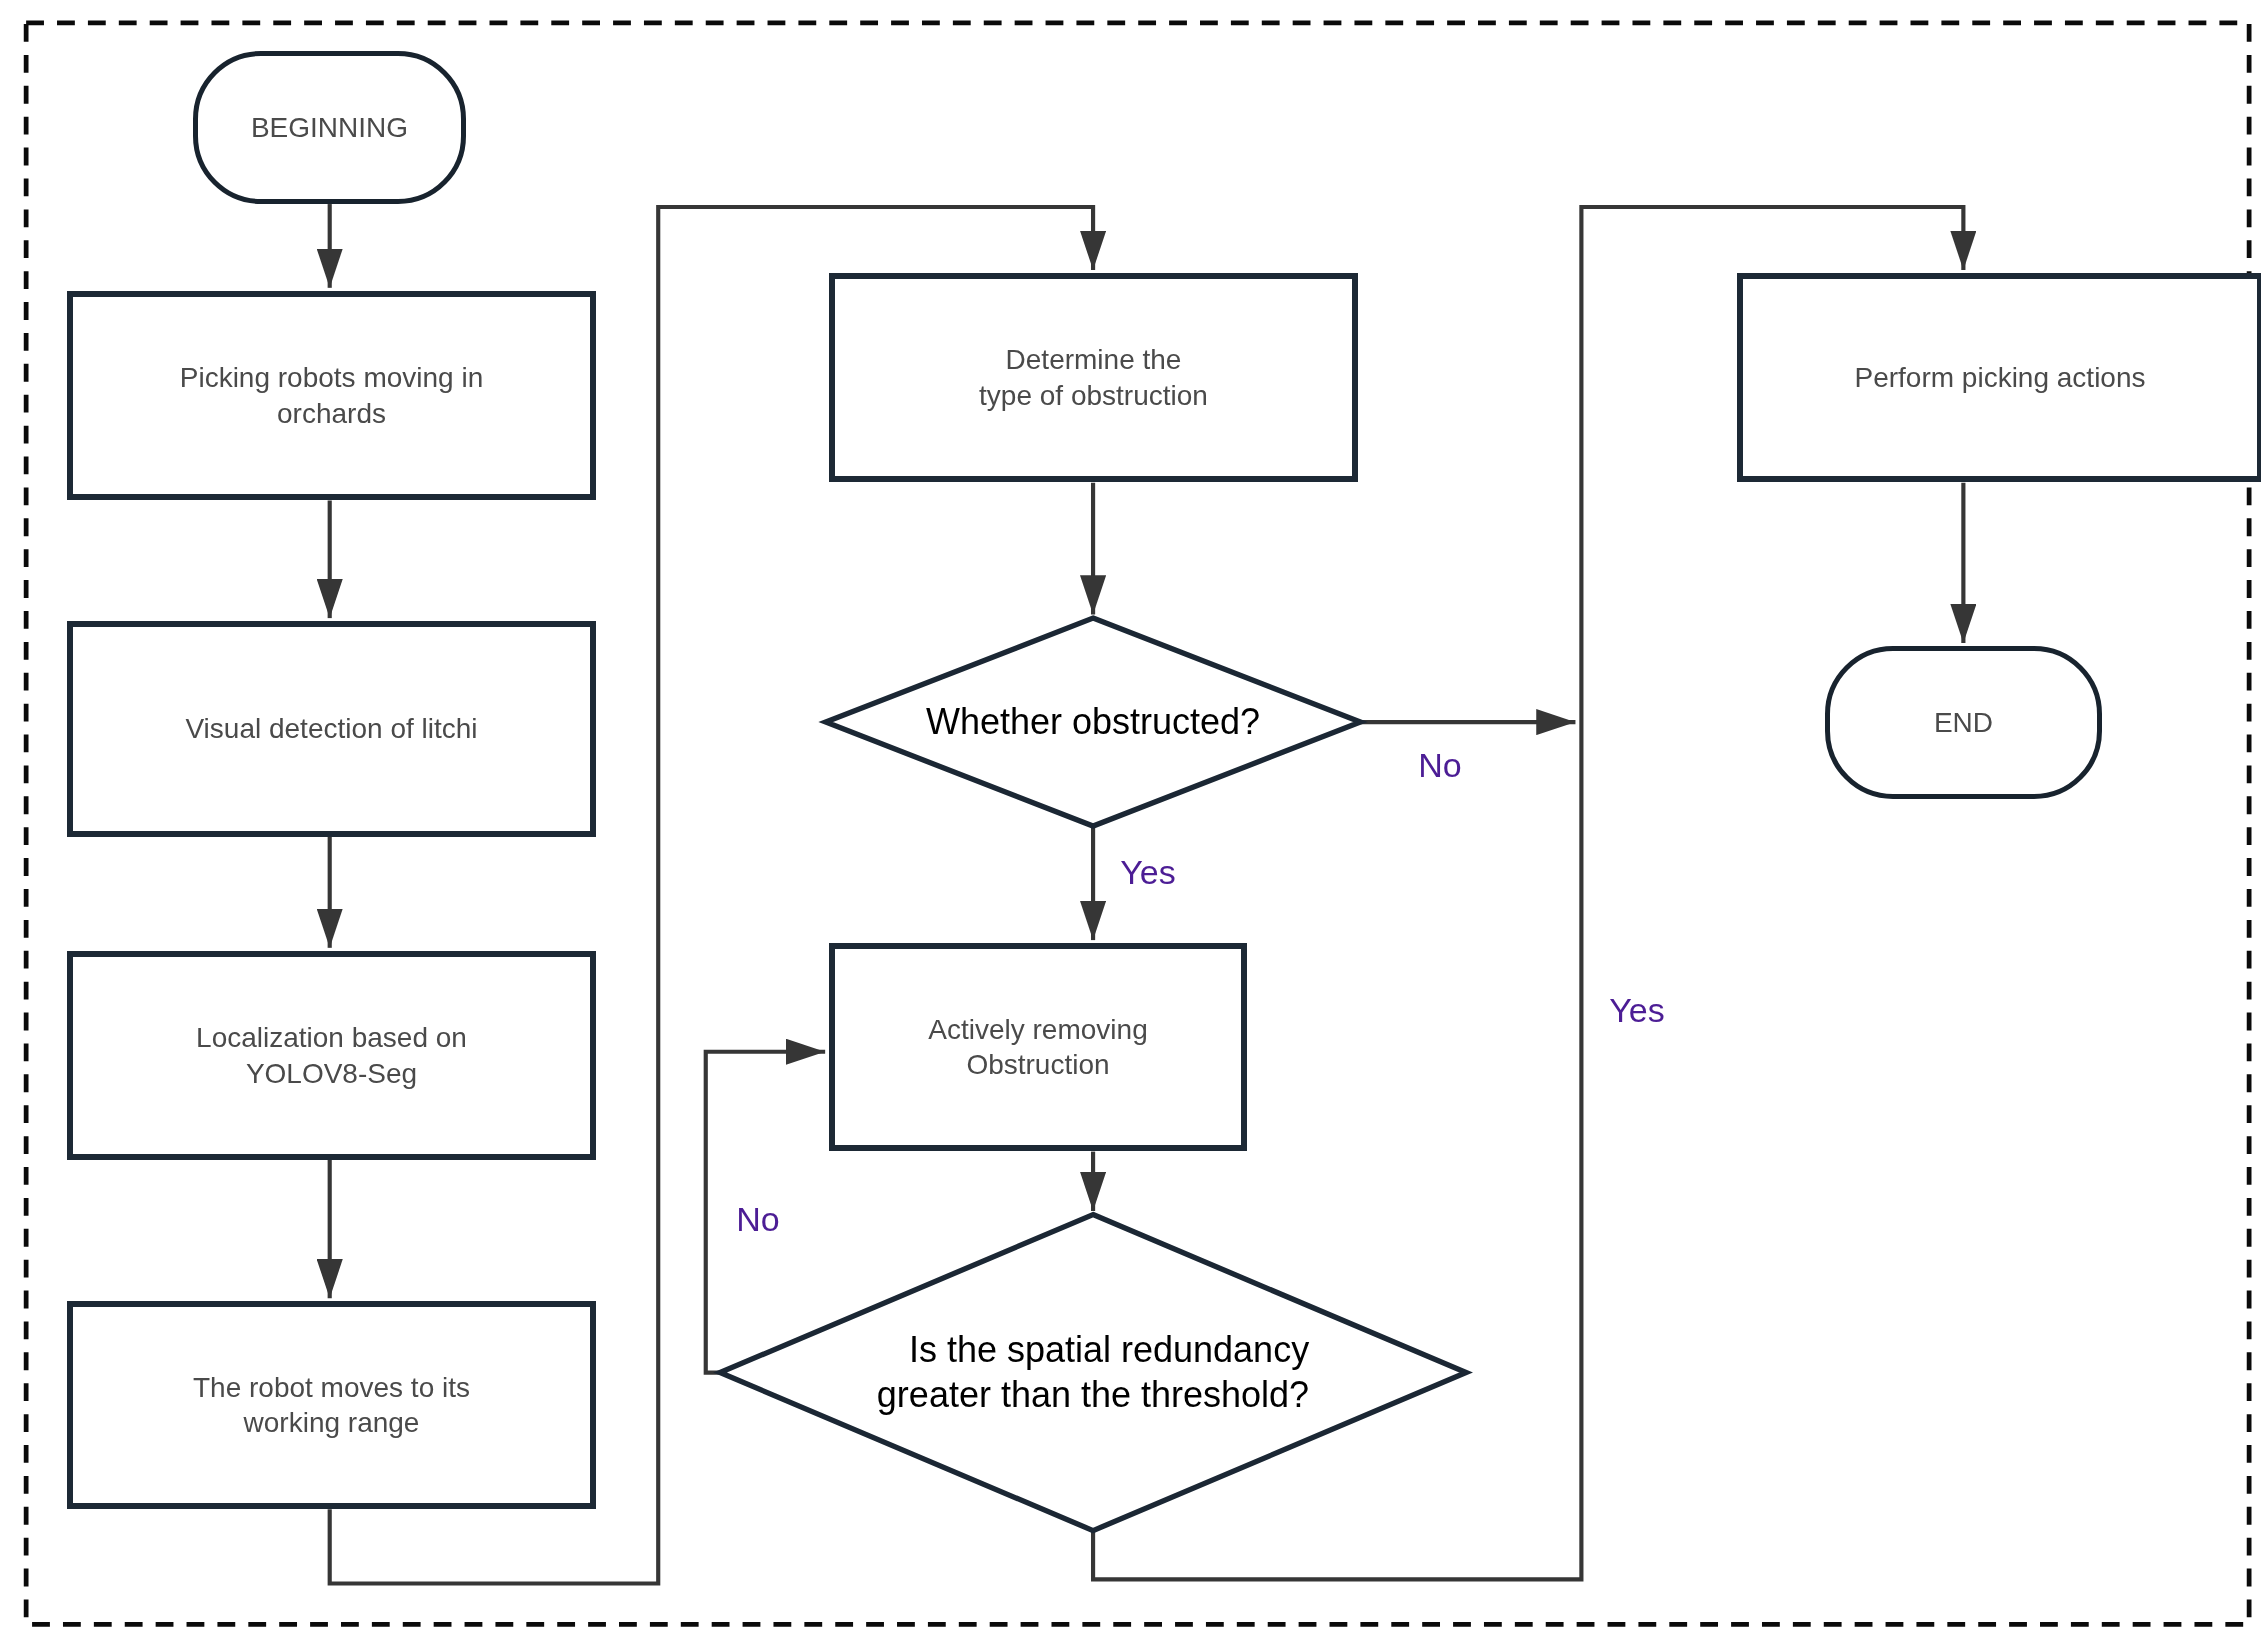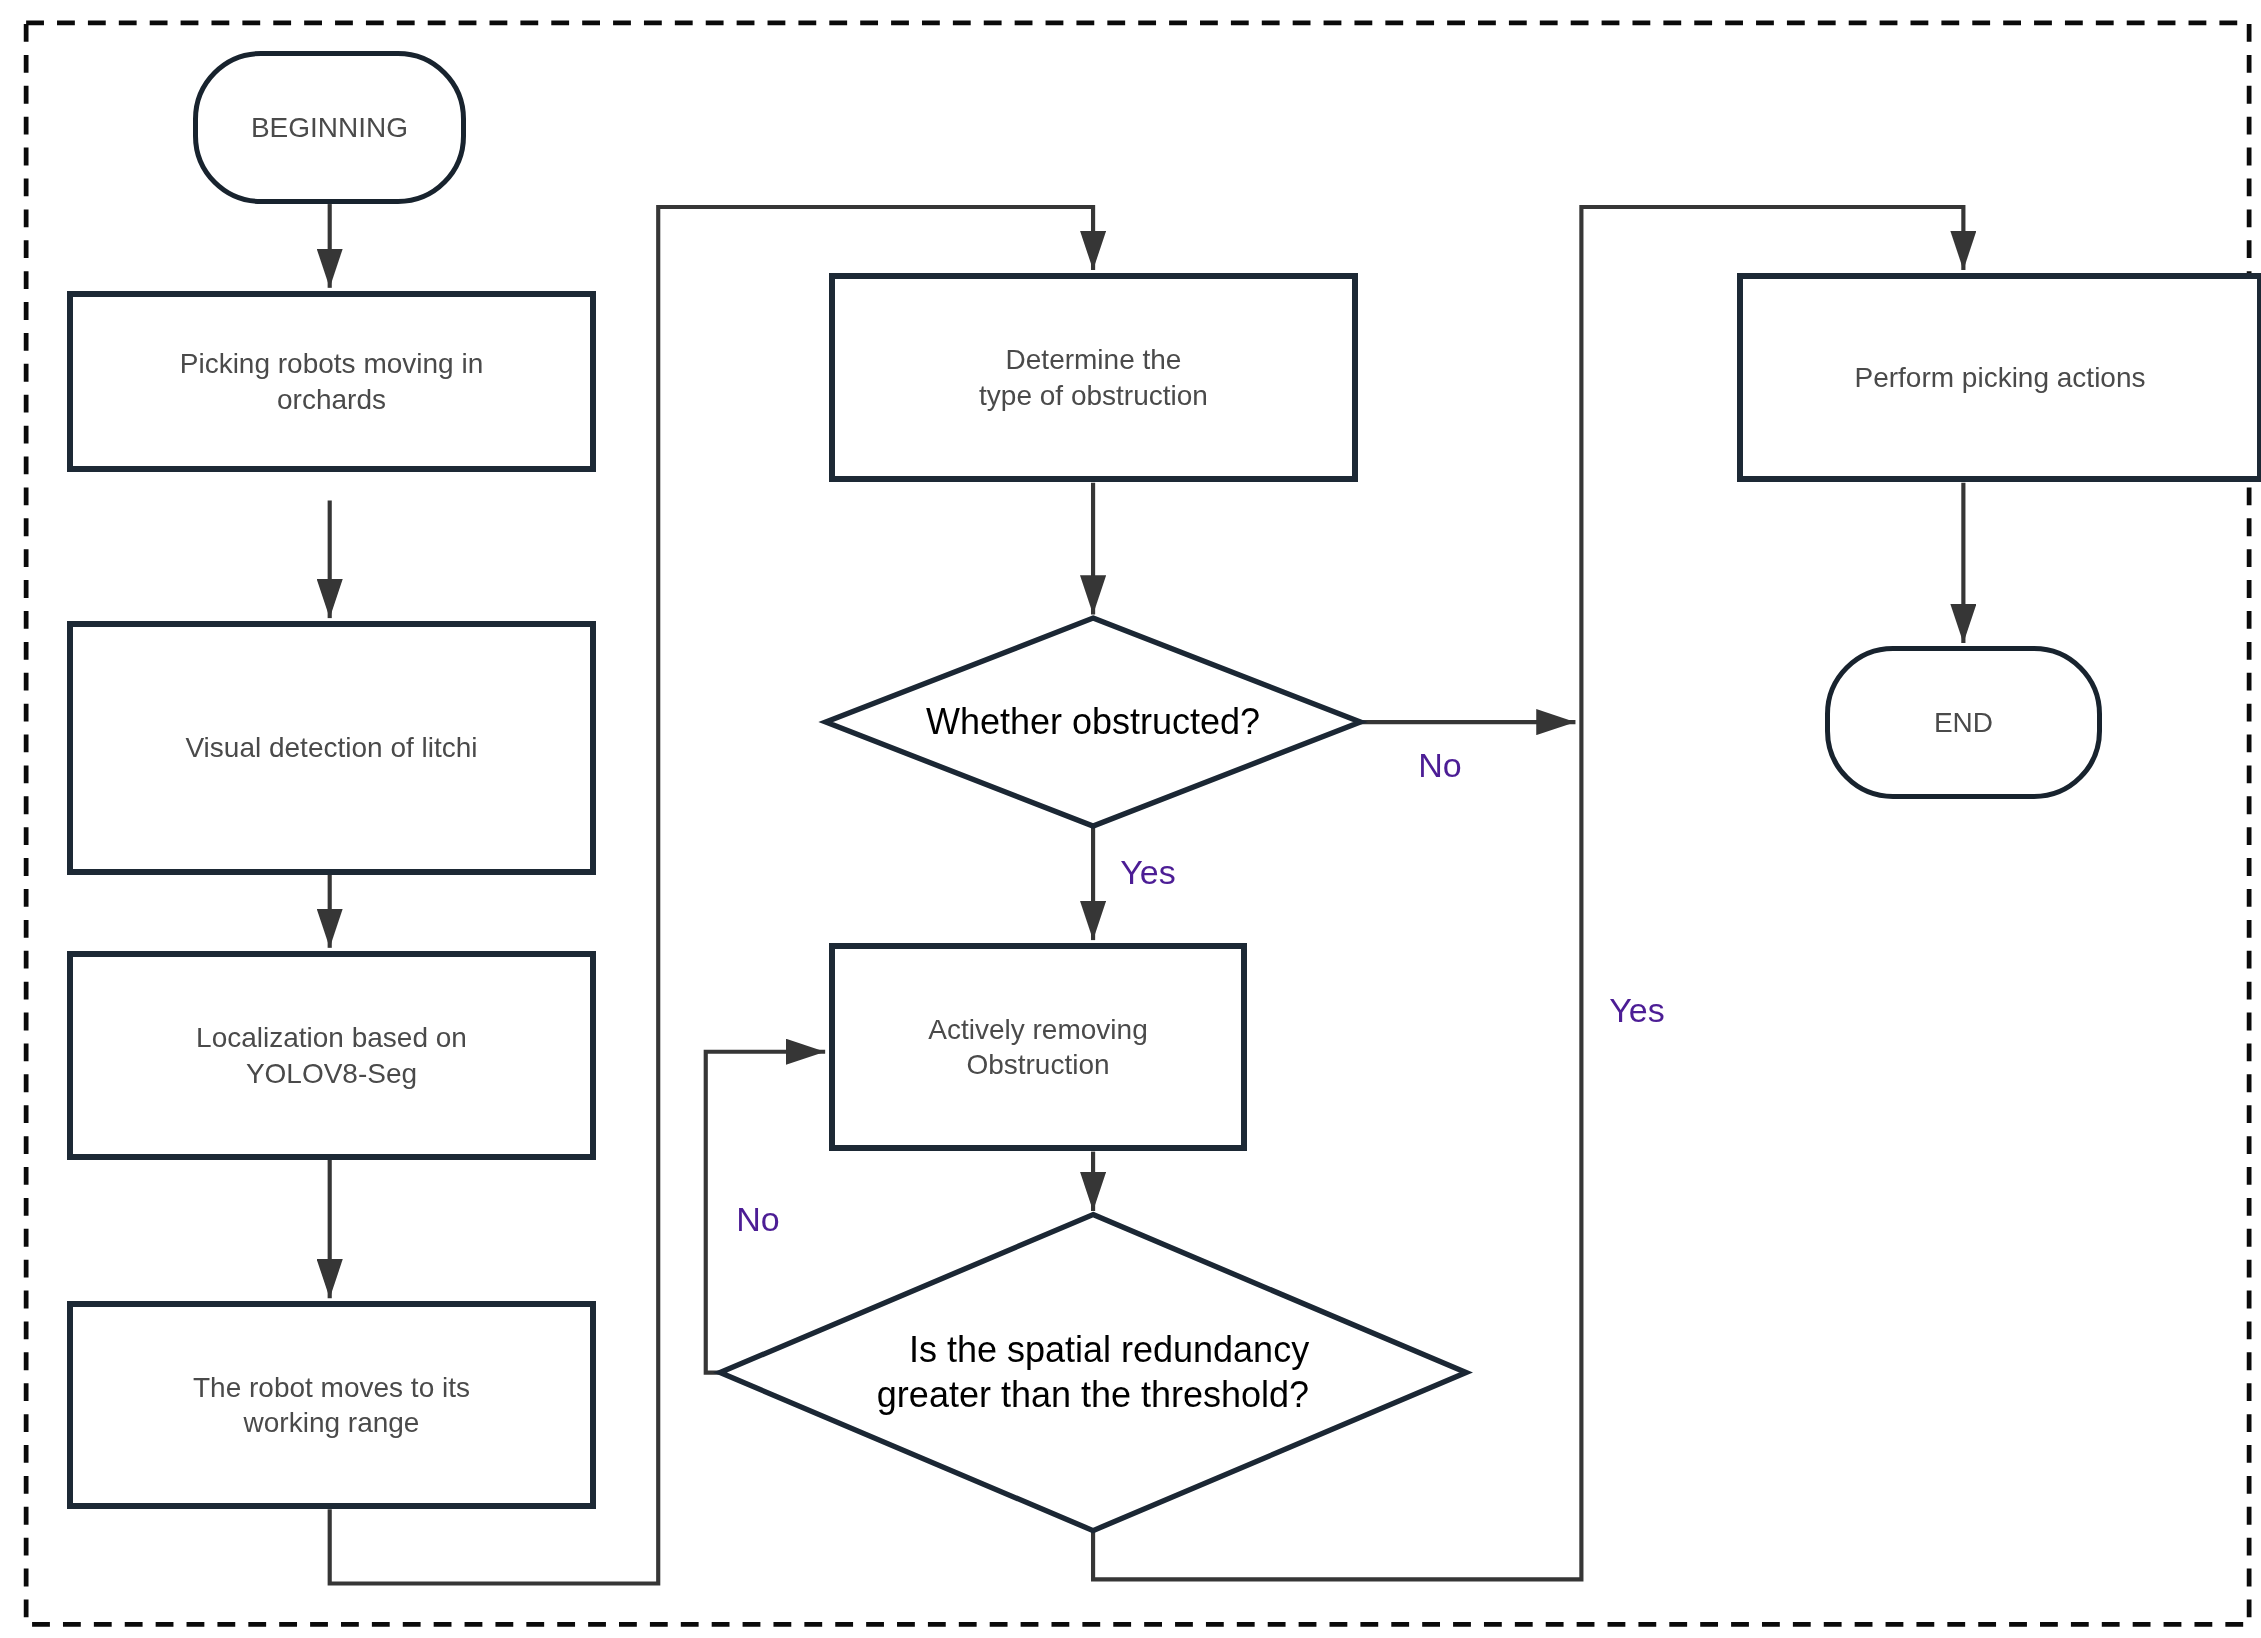--- a/index.html
+++ b/index.html
@@ -22,22 +22,22 @@
     text-align:center;white-space:pre-line;color:#000000;font-size:36px;line-height:1.26;
     background:transparent;transform:translate(-50%,-50%);
   }
   .edge-label{
     position:absolute;color:#4c1d95;font-size:34px;line-height:1;
     transform:translate(-50%,-50%);background:transparent;
   }
 
   
   #n-beginning{left:193px;top:51px;width:273px;height:153px;}
-  #n-box1{left:67px;top:291px;width:529px;height:181px;}
-  #n-box2{left:67px;top:621px;width:529px;height:254px;}
+  #n-box1{left:67px;top:291px;width:529px;height:209px;}
+  #n-box2{left:67px;top:621px;width:529px;height:216px;}
   #n-box3{left:67px;top:951px;width:529px;height:209px;}
   #n-box4{left:67px;top:1301px;width:529px;height:208px;}
   #n-box5{left:829px;top:273px;width:529px;height:209px;}
   #n-box6{left:829px;top:943px;width:418px;height:208px;}
   #n-box7{left:1700px;top:273px;width:526px;height:209px;margin-left:37px;}
   #n-end{left:1825px;top:646px;width:277px;height:153px;}
 
   #t-diamond1{left:1093px;top:722px;width:499px;height:178px;}
   #t-diamond2{left:1093px;top:1372px;width:701px;height:250px;text-align:right;}
 

